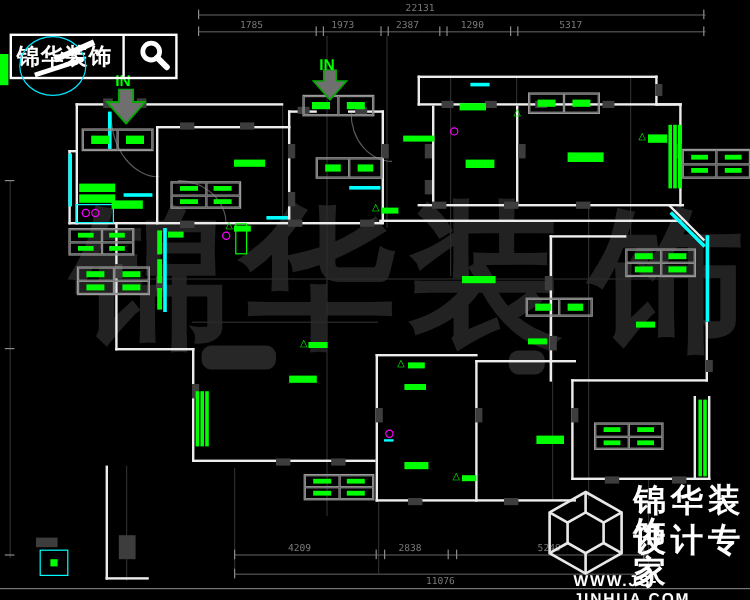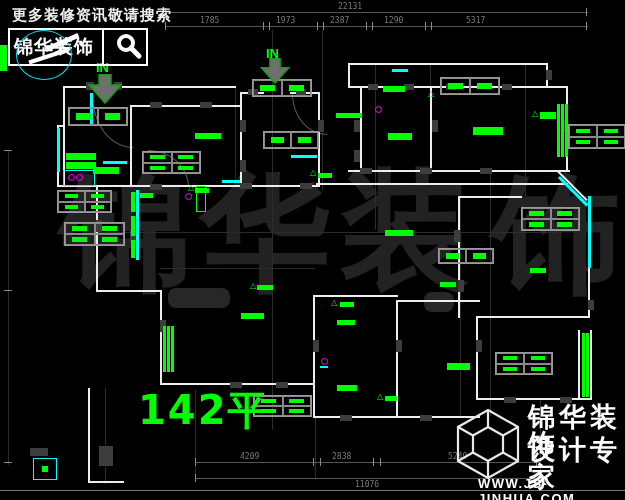--- a/index.html
+++ b/index.html
@@ -46,21 +46,20 @@
 </head>
 <body>
 
 <div class="stage">
 
   <span class="wm" style="left:60px;top:168px">锦</span>
   <span class="wm" style="left:200px;top:168px">华</span>
   <span class="wm" style="left:340px;top:166px">装</span>
   <span class="wm" style="left:492px;top:170px">饰</span>
 
-  <div class="hdr-search">更多装修资讯敬请搜索</div>
   <div class="hdr-box">
     <div class="hdr-logo">锦华装饰</div>
     <div class="hdr-div"></div>
     <svg class="abs" style="left:98px;top:2px;z-index:11" width="40" height="28" viewBox="0 0 40 28">
       <circle cx="18" cy="11" r="7" fill="none" stroke="#fff" stroke-width="4"></circle>
       <line x1="23" y1="16" x2="31" y2="24" stroke="#fff" stroke-width="5" stroke-linecap="round"></line>
     </svg>
   </div>
   <div class="cyan-ellipse"></div>
   <div class="slash" style="left:44px;top:40px;width:36px;height:5px;transform:rotate(-24deg)"></div>
@@ -110,21 +109,20 @@
   <span class="dimtxt" style="left:466px;top:16px">5317</span>
 
   <div class="dimline" style="left:195px;top:462px;width:345px;height:1px"></div>
   <div class="dimline" style="left:195px;top:478px;width:350px;height:1px"></div>
   <div class="dimline" style="left:0;top:490px;width:625px;height:1px;background:#777"></div>
   <span class="dimtxt" style="left:240px;top:452px">4209</span>
   <span class="dimtxt" style="left:332px;top:452px">2838</span>
   <span class="dimtxt" style="left:448px;top:452px">5249</span>
   <span class="dimtxt" style="left:355px;top:480px">11076</span>
 
-  <div class="area">142平</div>
 
   <svg class="abs" style="left:452px;top:406px;z-index:9" width="72" height="76" viewBox="0 0 72 76">
     <g stroke="#e8e8e8" stroke-width="2.2" fill="none">
       <polygon points="36,4 66,21 66,55 36,72 6,55 6,21"></polygon>
       <polygon points="36,21 51,29.5 51,46.5 36,55 21,46.5 21,29.5"></polygon>
       <line x1="36" y1="4" x2="36" y2="21"></line>
       <line x1="66" y1="55" x2="51" y2="46.5"></line>
       <line x1="6" y1="55" x2="21" y2="46.5"></line>
       <line x1="66" y1="21" x2="51" y2="29.5"></line>
       <line x1="6" y1="21" x2="21" y2="29.5"></line>

